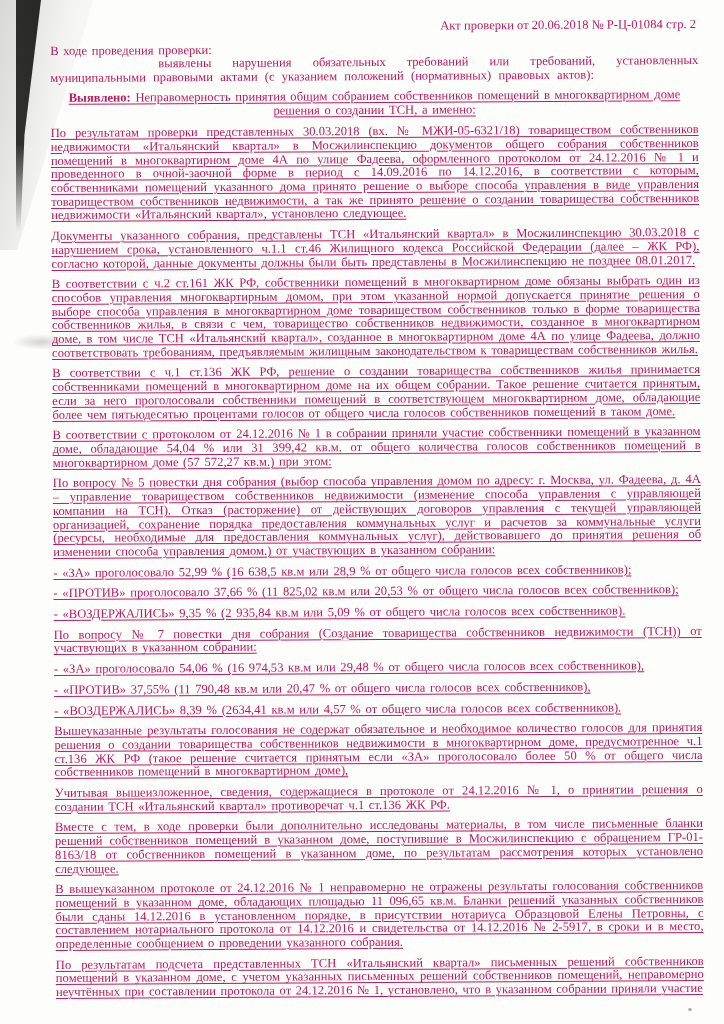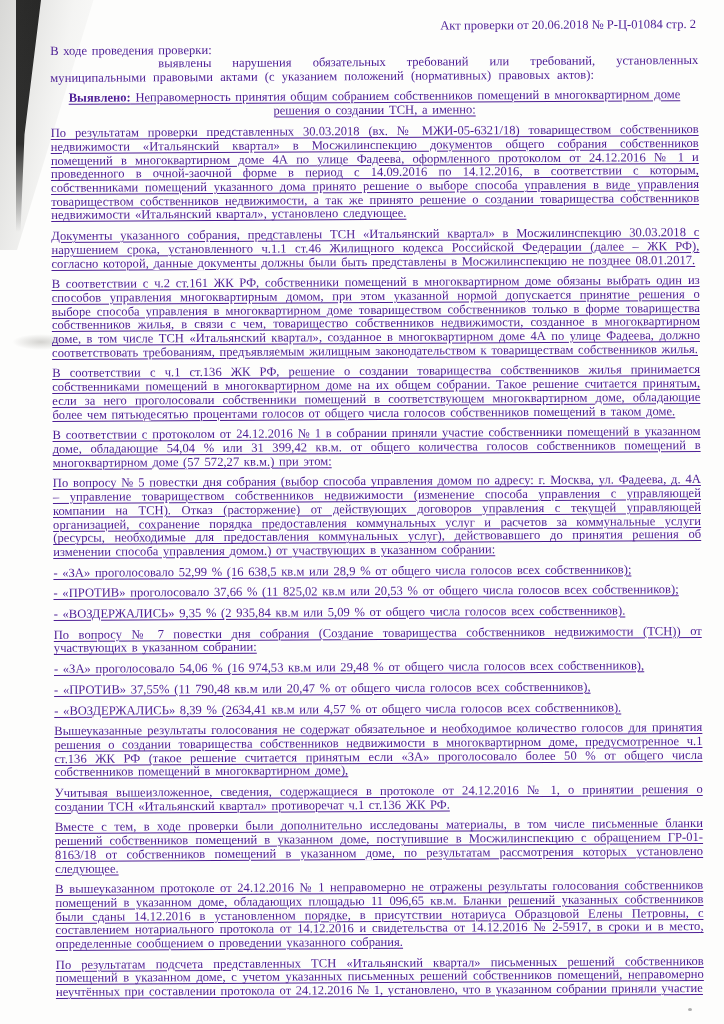--- a/index.html
+++ b/index.html
@@ -7,21 +7,21 @@
     padding: 0;
     background: #ffffff;
   }
   .page {
     position: relative;
     width: 724px;
     height: 1024px;
     background: #fdfdfc;
     overflow: hidden;
     font-family: "Liberation Serif", "DejaVu Serif", serif;
-    color: #4c1d95;
+    color: #be185d;
   }
   
   .scan-wedge {
     position: absolute;
     left: 16px;
     top: 0;
     width: 25px;
     height: 232px;
     background: linear-gradient(to bottom, #0a0a0a 0%, #141414 62%, rgba(18,18,18,0.0) 100%);
     clip-path: polygon(6% 0, 100% 0, 34% 58%, 18% 100%, 0 100%, 0 0);

